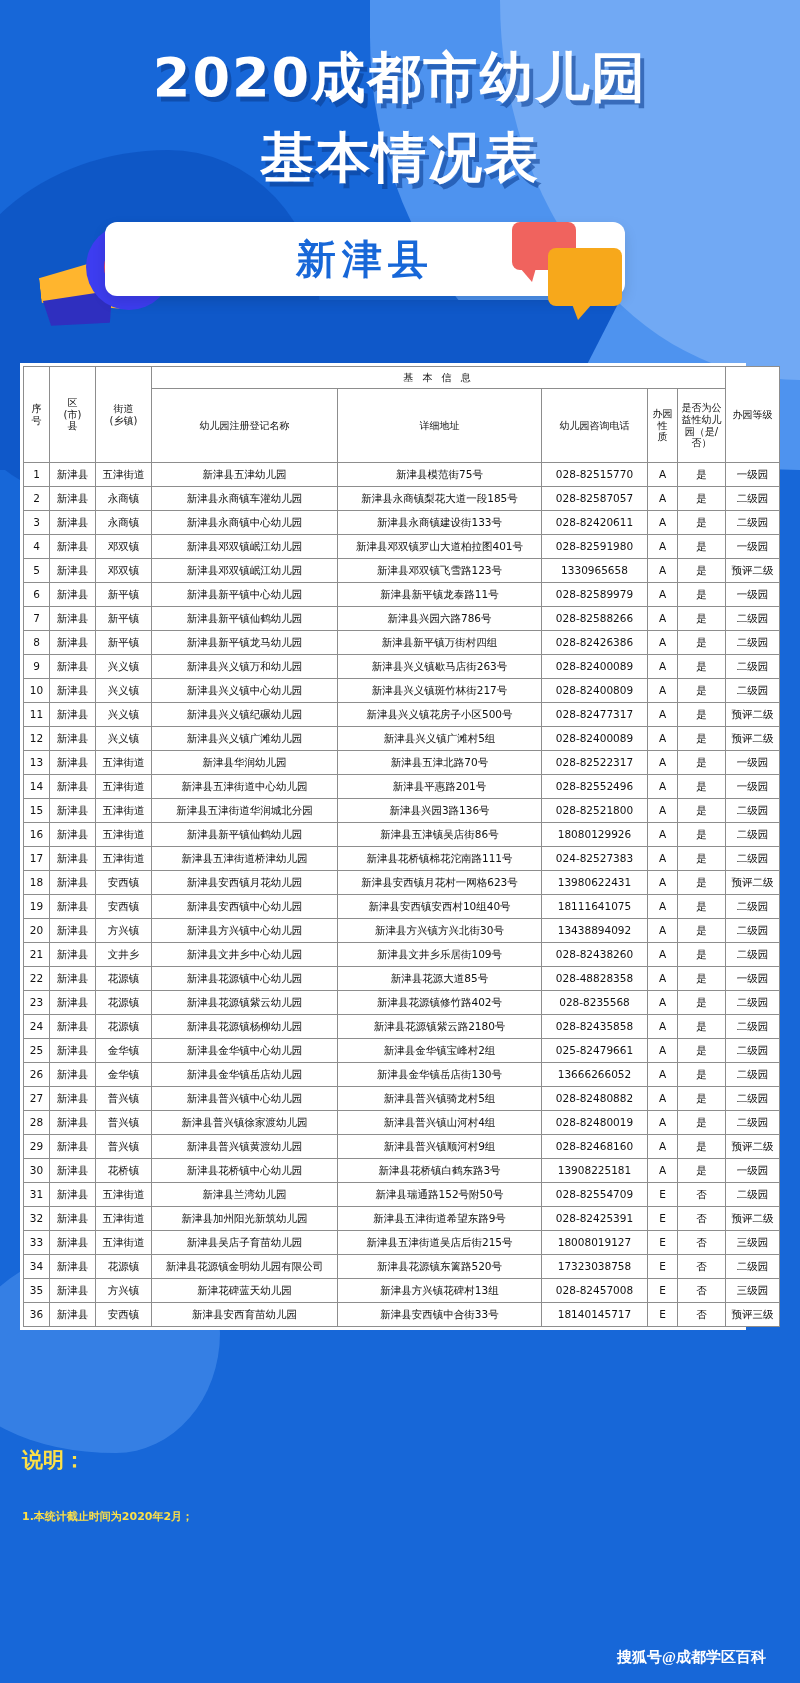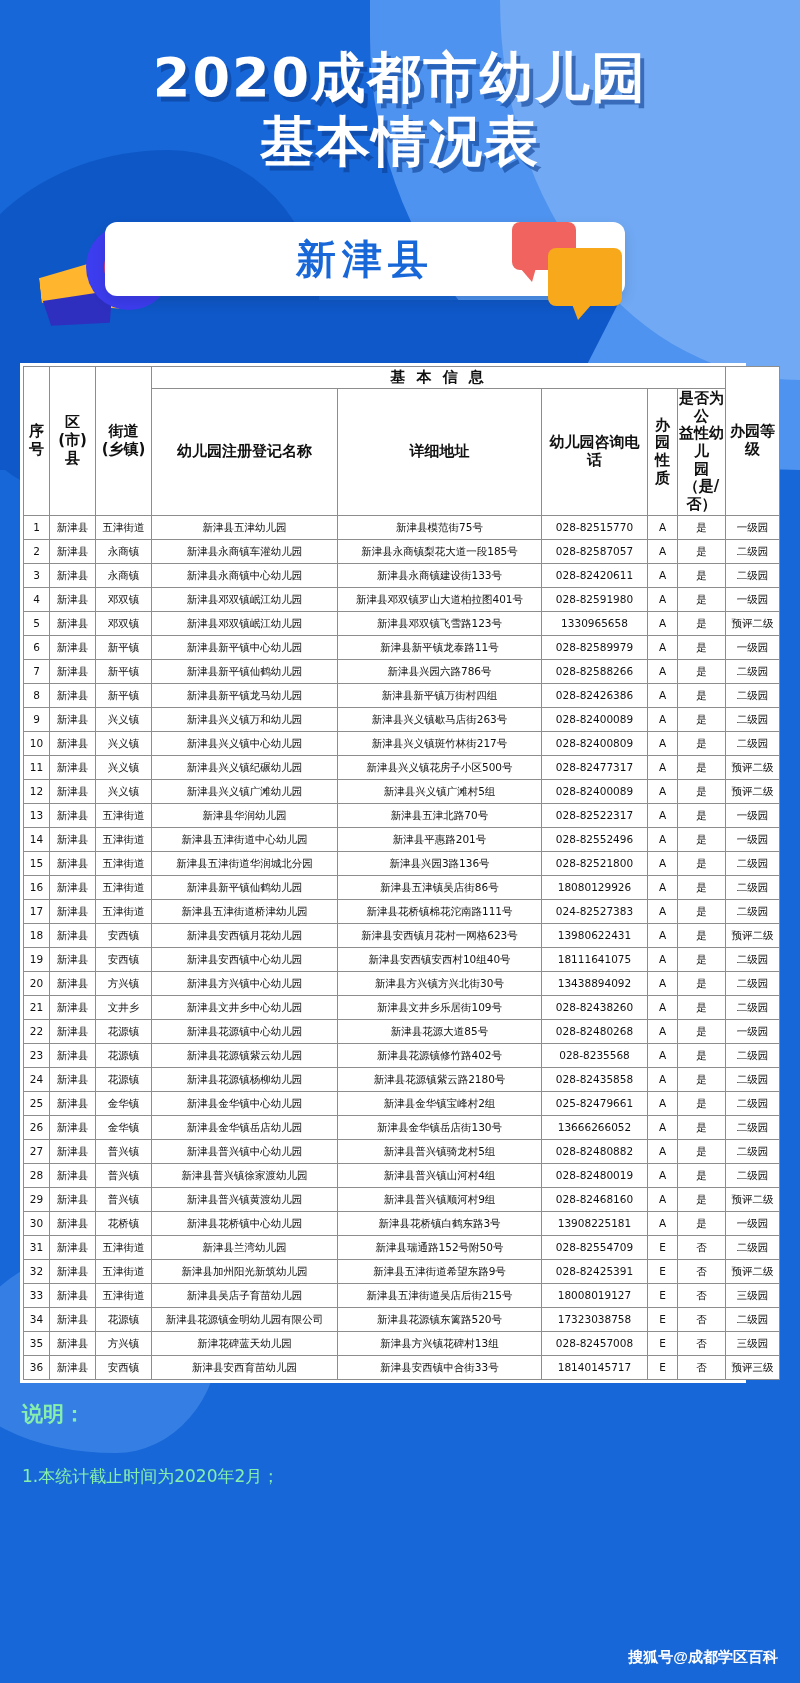--- a/index.html
+++ b/index.html
@@ -47,21 +47,21 @@
   .title-wrap { position: absolute; top: 48px; left: 0; width: 800px; text-align: center; }
   .title-line {
     font-family: "DejaVu Sans", sans-serif;
     font-weight: 700;
     color: #ffffff;
     letter-spacing: 2px;
     line-height: 1.12;
     text-shadow: 4px 5px 0 rgba(10,58,140,.55);
   }
   .title-line.l1 { font-size: 54px; }
-  .title-line.l2 { font-size: 54px; margin-top: 4px; }
+  .title-line.l2 { font-size: 54px; margin-top: 20px; }
 
   .ribbon {
     position: absolute; top: 222px; left: 105px;
     width: 520px; height: 74px;
     background: #ffffff;
     border-radius: 12px;
     box-shadow: 0 6px 14px rgba(0,0,0,.12);
     display: flex; align-items: center; justify-content: center;
   }
   .ribbon-text {
@@ -136,47 +136,47 @@
   }
   table.grid th, table.grid td {
     border: 1px solid #8d8d8d;
     font-family: "DejaVu Sans", sans-serif;
     color: #101010;
     text-align: center;
     vertical-align: middle;
     padding: 1px 1px;
     line-height: 1.18;
   }
-  table.grid th { font-weight: 700; font-size: 15px; }
+  table.grid th { font-weight: 400; font-size: 10px; }
   table.grid td { font-size: 10.5px; height: 24px; }
   .th-group { font-size: 11.5px; letter-spacing: 3px; height: 22px; }
   .th-tall { height: 74px; }
   .c-seq   { width: 26px; }
   .c-dist  { width: 46px; }
   .c-town  { width: 56px; }
   .c-name  { width: 186px; }
   .c-addr  { width: 204px; }
   .c-tel   { width: 106px; }
   .c-nat   { width: 30px; }
   .c-pub   { width: 48px; }
   .c-lvl   { width: 54px; }
   td.num { font-size: 10px; }
 
   
   .notes {
-    position: absolute; left: 22px; top: 1400px; width: 756px;
-    color: #86efac;
+    position: absolute; left: 22px; top: 1446px; width: 756px;
+    color: #fde047;
     font-family: "DejaVu Sans", sans-serif;
   }
   .notes-title { font-size: 21px; font-weight: 700; margin-bottom: 18px; }
-  .notes-line { font-size: 17px; font-weight: 400; line-height: 1.95; margin-top: 32px; }
+  .notes-line { font-size: 11px; font-weight: 700; line-height: 1.95; margin-top: 32px; }
   .watermark {
-    position: absolute; right: 22px; bottom: 16px;
+    position: absolute; right: 34px; bottom: 16px;
     color: #ffffff; font-size: 15px; font-weight: 700;
-    font-family: Liberation Sans, sans-serif;
+    font-family: Liberation Serif, serif;
   }
 </style>
 </head>
 <body>
 
 <div class="bg-base"></div>
 <div class="bg-light-right"></div>
 <div class="bg-light-right2"></div>
 <div class="bg-deep-left"></div>
 <div class="bg-band"></div>
@@ -486,21 +486,21 @@
           <td>A</td>
           <td>是</td>
           <td>二级园</td>
         </tr>
         <tr>
           <td class="num">22</td>
           <td>新津县</td>
           <td>花源镇</td>
           <td>新津县花源镇中心幼儿园</td>
           <td>新津县花源大道85号</td>
-          <td class="num">028-82480268</td>
+          <td class="num">028-48828358</td>
           <td>A</td>
           <td>是</td>
           <td>一级园</td>
         </tr>
         <tr>
           <td class="num">23</td>
           <td>新津县</td>
           <td>花源镇</td>
           <td>新津县花源镇紫云幼儿园</td>
           <td>新津县花源镇修竹路402号</td>

